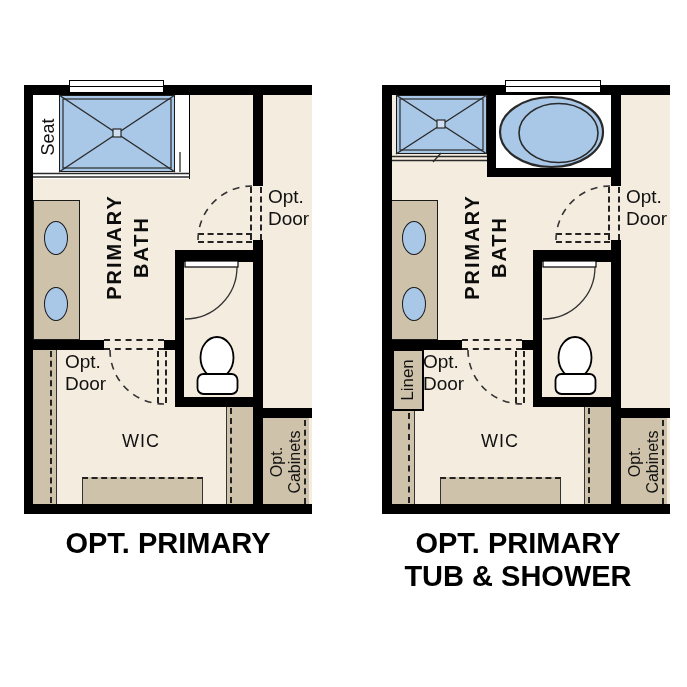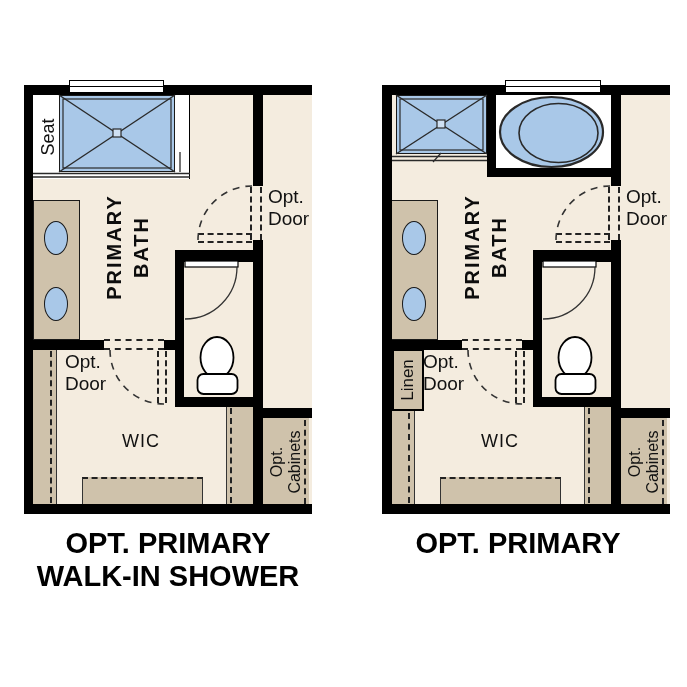--- a/index.html
+++ b/index.html
@@ -87,21 +87,20 @@
       <span style="display:block;">Door</span>
     </div>
     <div class="lbl2" style="left:141px;top:441px;transform:translate(-50%,-50%);font-size:18px;letter-spacing:1px;">WIC</div>
     <div class="cablbl rotc" style="left:286px;top:462px;">
       <span style="display:block;">Opt.</span>
       <span style="display:block;">Cabinets</span>
     </div>
 
     <div class="title" style="left:18px;top:527px;">
       <span style="display:block;">OPT. PRIMARY</span>
-      <span style="display:block;">WALK-IN SHOWER</span>
     </div>
   </section>
 
   <section class="abs" style="left:0;top:0;width:687px;height:687px;">
 
     <div class="floor" style="left:392px;top:95px;width:278px;height:409px;"></div>
 
     <div class="white-room" style="left:496px;top:95px;width:115px;height:73px;"></div>
 
     <div class="pan blue" style="left:396px;top:95px;width:91px;height:59px;"></div>
@@ -157,20 +156,21 @@
     </div>
     <div class="lbl rotc" style="left:407px;top:380px;font-size:17px;">Linen</div>
     <div class="lbl2" style="left:500px;top:441px;transform:translate(-50%,-50%);font-size:18px;letter-spacing:1px;">WIC</div>
     <div class="cablbl rotc" style="left:644px;top:462px;">
       <span style="display:block;">Opt.</span>
       <span style="display:block;">Cabinets</span>
     </div>
 
     <div class="title" style="left:368px;top:527px;">
       <span style="display:block;">OPT. PRIMARY</span>
+      <span style="display:block;">TUB &amp; SHOWER</span>
     </div>
   </section>
 
   <svg class="overlay" width="687" height="687" viewBox="0 0 687 687">
 
     <g>
       <rect x="63" y="99" width="108" height="69" fill="none" stroke="#2a2a2a" stroke-width="1.2"></rect>
       <line x1="59" y1="95" x2="175" y2="172" stroke="#2a2a2a" stroke-width="1.4"></line>
       <line x1="175" y1="95" x2="59" y2="172" stroke="#2a2a2a" stroke-width="1.4"></line>
       <rect x="113" y="129" width="8" height="8" fill="#cfe0f2" stroke="#2a2a2a" stroke-width="1.2"></rect>

